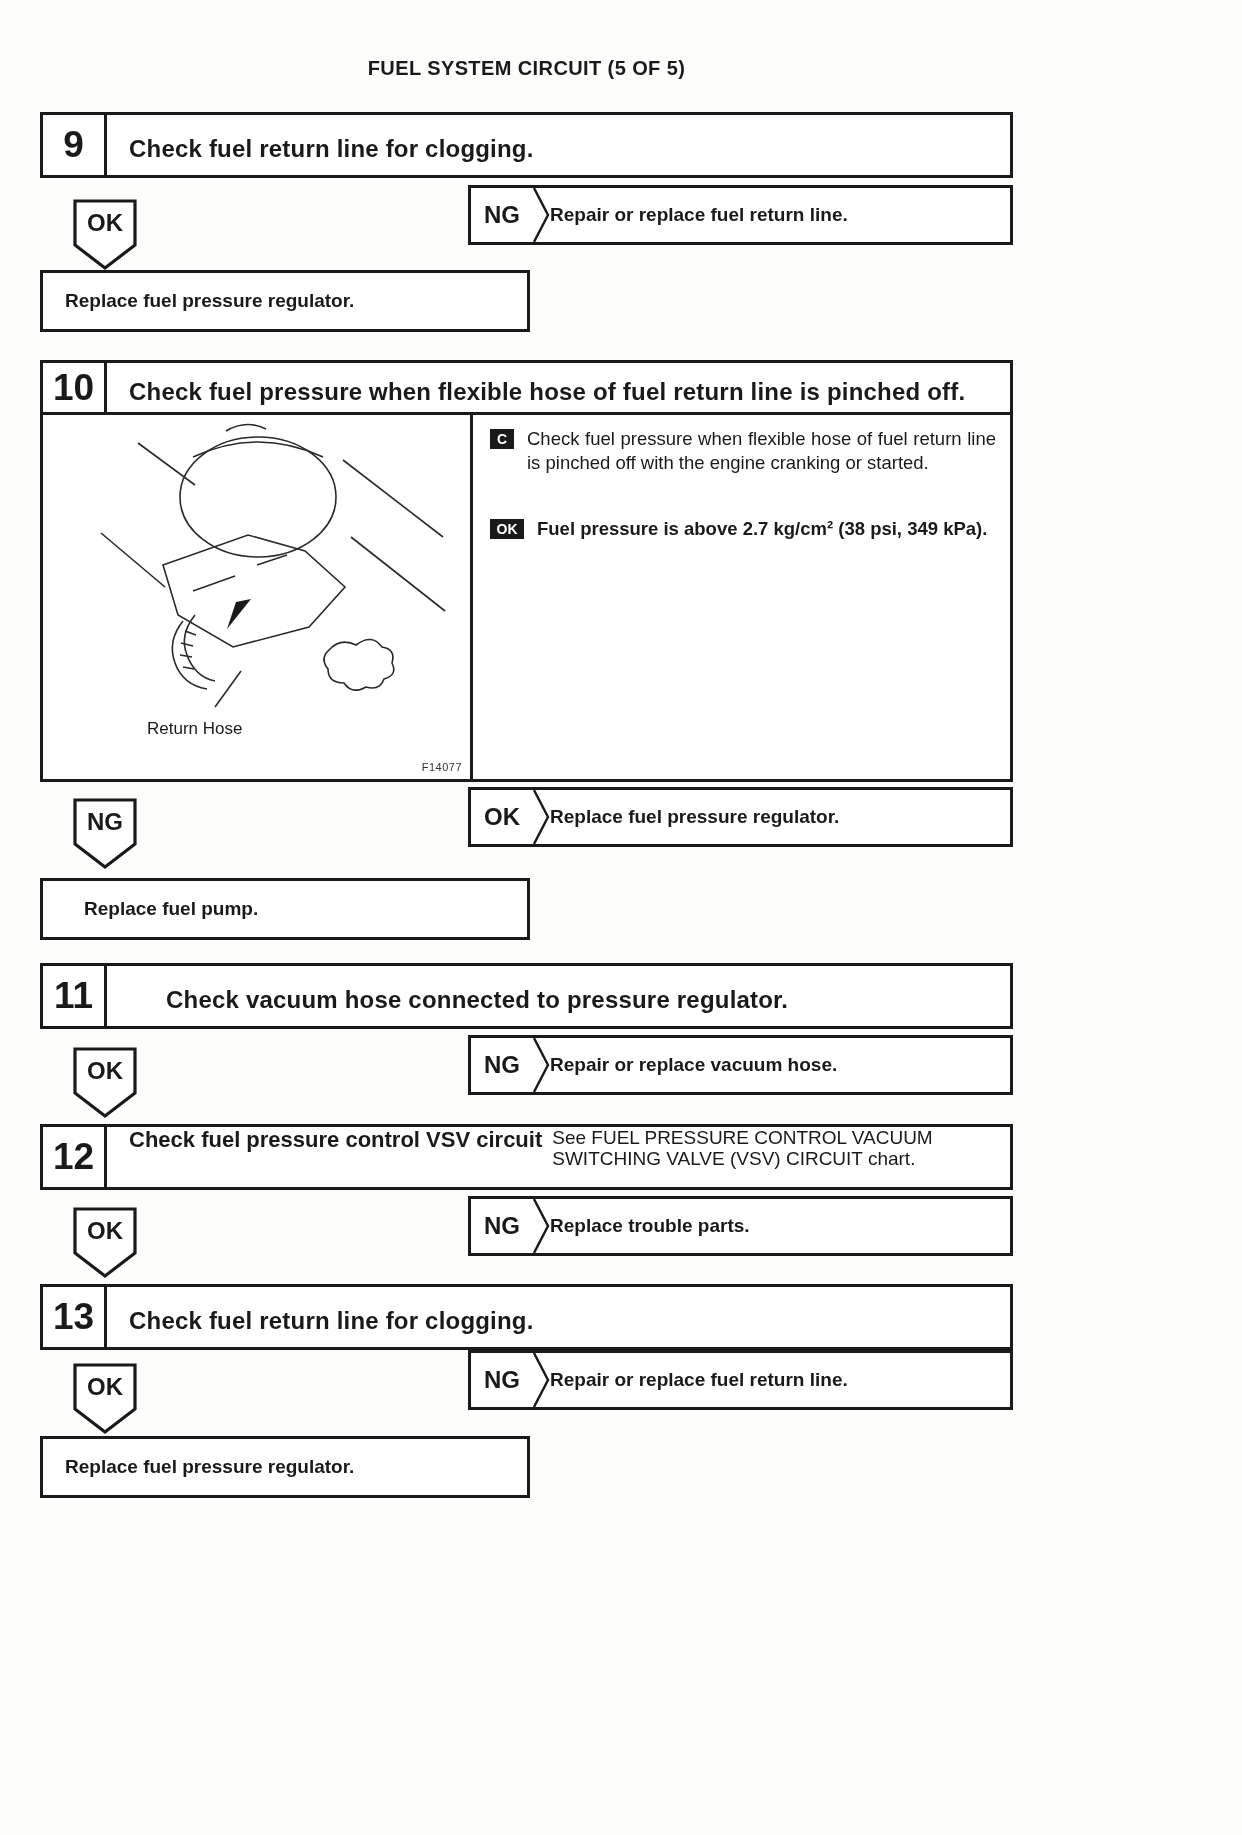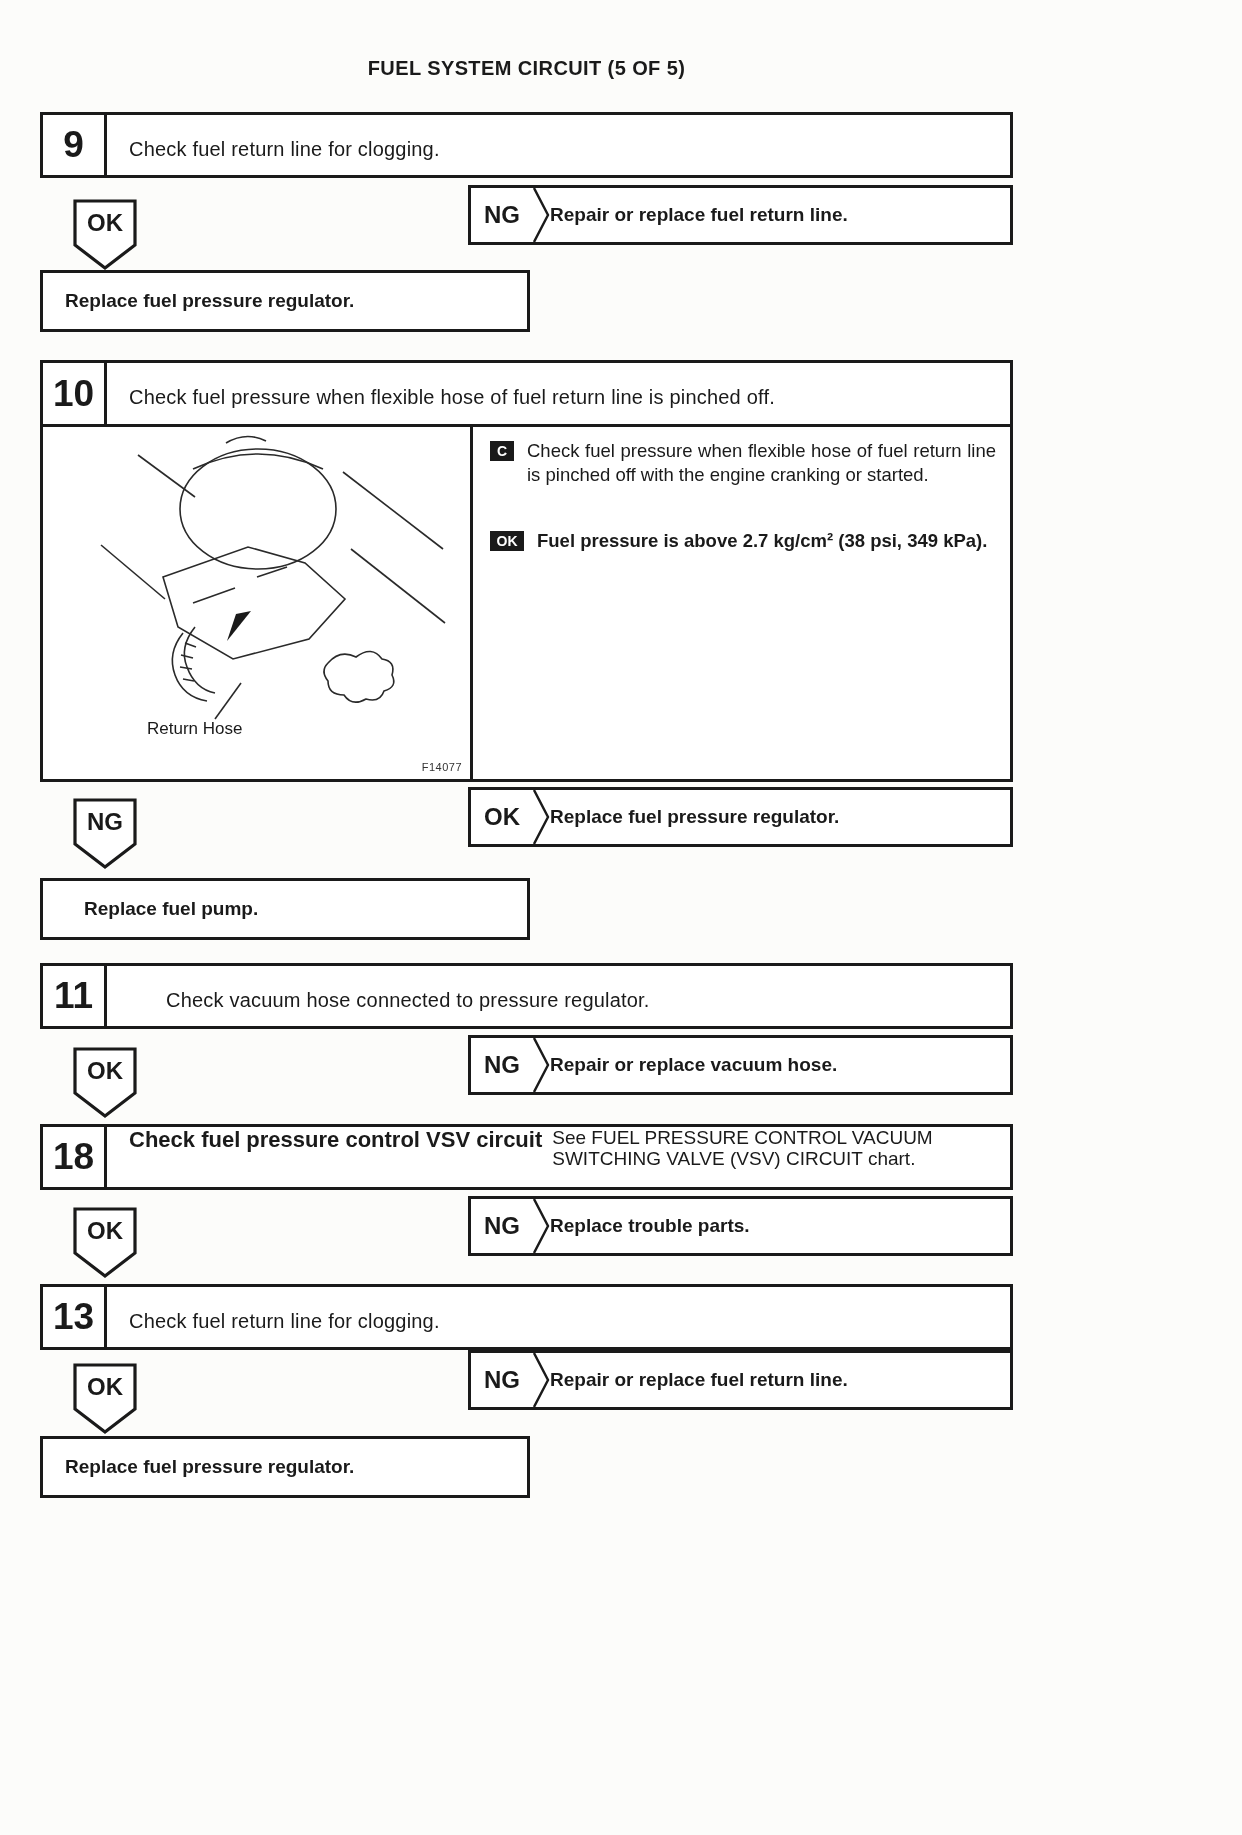--- a/index.html
+++ b/index.html
@@ -21,21 +21,21 @@
     position:absolute; left:40px; width:973px; height:66px;
     border:3px solid #1a1a1a; background:#fff; display:flex;
   }
   .step-num {
     width:64px; border-right:3px solid #1a1a1a;
     display:flex; align-items:center; justify-content:center;
     font-weight:bold; font-size:37px;
   }
   .step-title {
     flex:1; display:flex; align-items:center;
-    padding:8px 14px 0 22px; font-weight:normal; font-size:20px; letter-spacing:0.2px;
+    padding:8px 14px 0 22px; font-weight:bold; font-size:24px; letter-spacing:0.2px;
   }
 
   .step12-wrap { flex:1; display:flex; align-items:flex-start; padding-left:22px; gap:10px; }
   .step12-title { font-weight:bold; font-size:22px; white-space:nowrap; }
   .step12-ref  { font-size:19px; line-height:21px; width:445px; font-weight:normal; }
 
   .branch {
     position:absolute; left:468px; width:545px; height:60px;
     border:3px solid #1a1a1a; background:#fff;
     display:flex; align-items:center;
@@ -55,21 +55,21 @@
     position:absolute; left:40px; width:490px; height:62px;
     border:3px solid #1a1a1a; background:#fff;
     display:flex; align-items:center; padding-left:22px;
     font-weight:bold; font-size:19px;
   }
 
   .bigbox {
     position:absolute; left:40px; top:360px; width:973px; height:422px;
     border:3px solid #1a1a1a; background:#fff; display:flex; flex-direction:column;
   }
-  .bigbox-header { height:64px; border-bottom:3px solid #1a1a1a; display:flex; flex:0 0 auto; }
+  .bigbox-header { height:52px; border-bottom:3px solid #1a1a1a; display:flex; flex:0 0 auto; }
   .bigbox-header .step-num { height:100%; }
   .bigbox-content { flex:1; display:flex; min-height:0; }
   .fig-cell { width:430px; border-right:3px solid #1a1a1a; position:relative; }
   .fig-cell svg { position:absolute; left:0; top:0; }
   .note-cell { flex:1; position:relative; }
   .note-row { position:absolute; left:17px; right:14px; display:flex; align-items:flex-start; gap:13px; }
   .tag {
     background:#1a1a1a; color:#fff; font-weight:bold; font-size:14px;
     line-height:20px; text-align:center; flex:0 0 auto; margin-top:2px;
   }
@@ -186,21 +186,21 @@
 </div>
 
 <div class="pent" style="top:1046px;">
   <svg width="66" height="74" viewBox="0 0 66 74">
     <polygon points="3,3 63,3 63,47 33,70 3,47" fill="#fff" stroke="#1a1a1a" stroke-width="3.2"></polygon>
   </svg>
   <span class="pent-label">OK</span>
 </div>
 
 <div class="step-header" style="top:1124px;">
-  <div class="step-num">18</div>
+  <div class="step-num">12</div>
   <div class="step12-wrap">
     <span class="step12-title">Check fuel pressure control VSV circuit</span>
     <span class="step12-ref">See FUEL PRESSURE CONTROL VACUUM SWITCHING VALVE (VSV) CIRCUIT chart.</span>
   </div>
 </div>
 
 <div class="branch" style="top:1196px;">
   <div class="branch-label">NG</div>
   <svg class="chev" viewBox="0 0 17 54">
     <polyline points="1,0 15,27 1,54" fill="none" stroke="#1a1a1a" stroke-width="2.4"></polyline>

